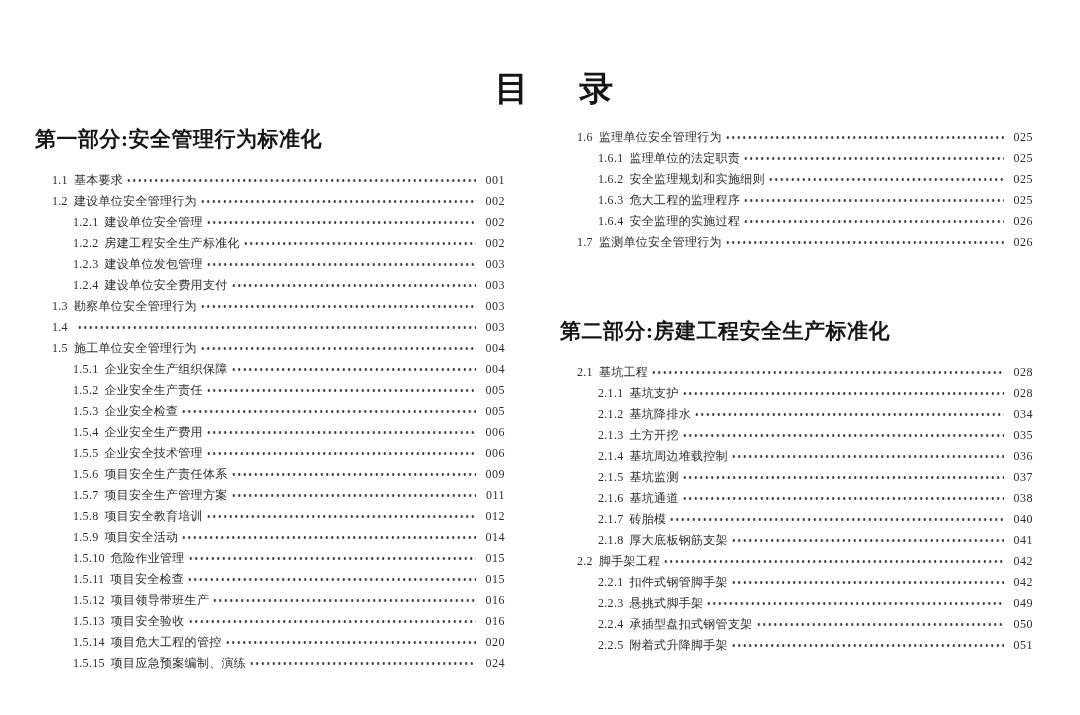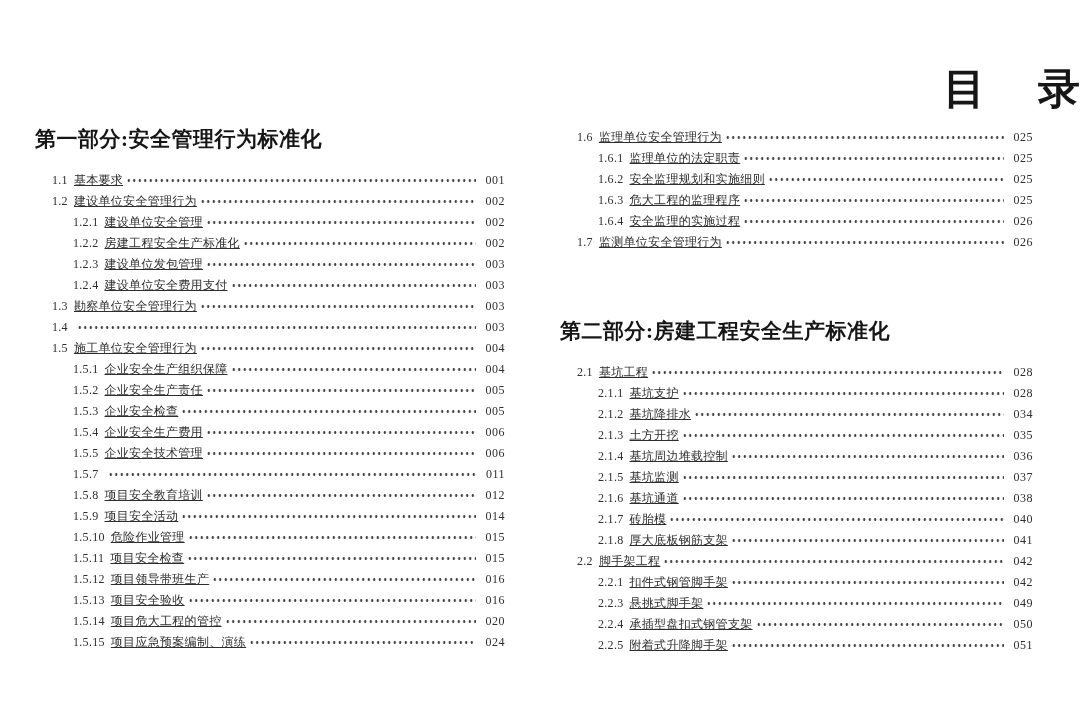--- a/index.html
+++ b/index.html
@@ -17,22 +17,22 @@
   }
   .page {
     position: relative;
     width: 1080px; height: 715px;
     background: var(--bg);
     color: var(--text);
   }
   .title {
     position: absolute;
     top: 70px; left: 0; width: 100%;
-    text-align: right;
-    font-size: 42px;
+    text-align: center;
+    font-size: 34px;
     line-height: 38px;
     font-weight: 700;
     word-spacing: 42px;
     color: var(--heading);
     padding-left: 28px;
   }
   .col {
     position: absolute;
   }
   .col-left  { left: 35px;  top: 126px; width: 470px; }
@@ -51,21 +51,21 @@
     display: flex;
     align-items: center;
     height: 21px;
     line-height: 21px;
     font-size: 12px;
     white-space: nowrap;
   }
   .entry.level-1 { padding-left: 17px; }
   .entry.level-2 { padding-left: 38px; align-items: flex-end; }
   .entry-num { margin-right: 6px; letter-spacing: 0.3px; }
-  .entry-label { letter-spacing: 0.3px; text-decoration: underline; }
+  .entry-label { letter-spacing: 0.3px; }
   .leader {
     flex: 1;
     align-self: stretch;
     margin: 0 2px 0 3px;
     background-image: radial-gradient(circle, var(--dot) 1.05px, rgba(0,0,0,0) 1.45px);
     background-size: 5.5px 100%;
     background-position: left center;
     background-repeat: repeat-x;
     min-width: 10px;
   }
@@ -162,21 +162,28 @@
             <span class="leader"></span>
             <span class="entry-page">006</span>
           </div>
           <div class="entry level-2">
             <span class="entry-num">1.5.5</span>
             <span class="entry-label">企业安全技术管理</span>
             <span class="leader"></span>
             <span class="entry-page">006</span>
           </div>
           <div class="entry level-2">
+            <span class="entry-num">1.5.6</span>
+            <span class="entry-label">项目安全生产责任体系</span>
+            <span class="leader"></span>
+            <span class="entry-page">009</span>
+          </div>
+          <div class="entry level-2">
             <span class="entry-num">1.5.7</span>
+            <span class="entry-label">项目安全生产管理方案</span>
             <span class="leader"></span>
             <span class="entry-page">011</span>
           </div>
           <div class="entry level-2">
             <span class="entry-num">1.5.8</span>
             <span class="entry-label">项目安全教育培训</span>
             <span class="leader"></span>
             <span class="entry-page">012</span>
           </div>
           <div class="entry level-2">

